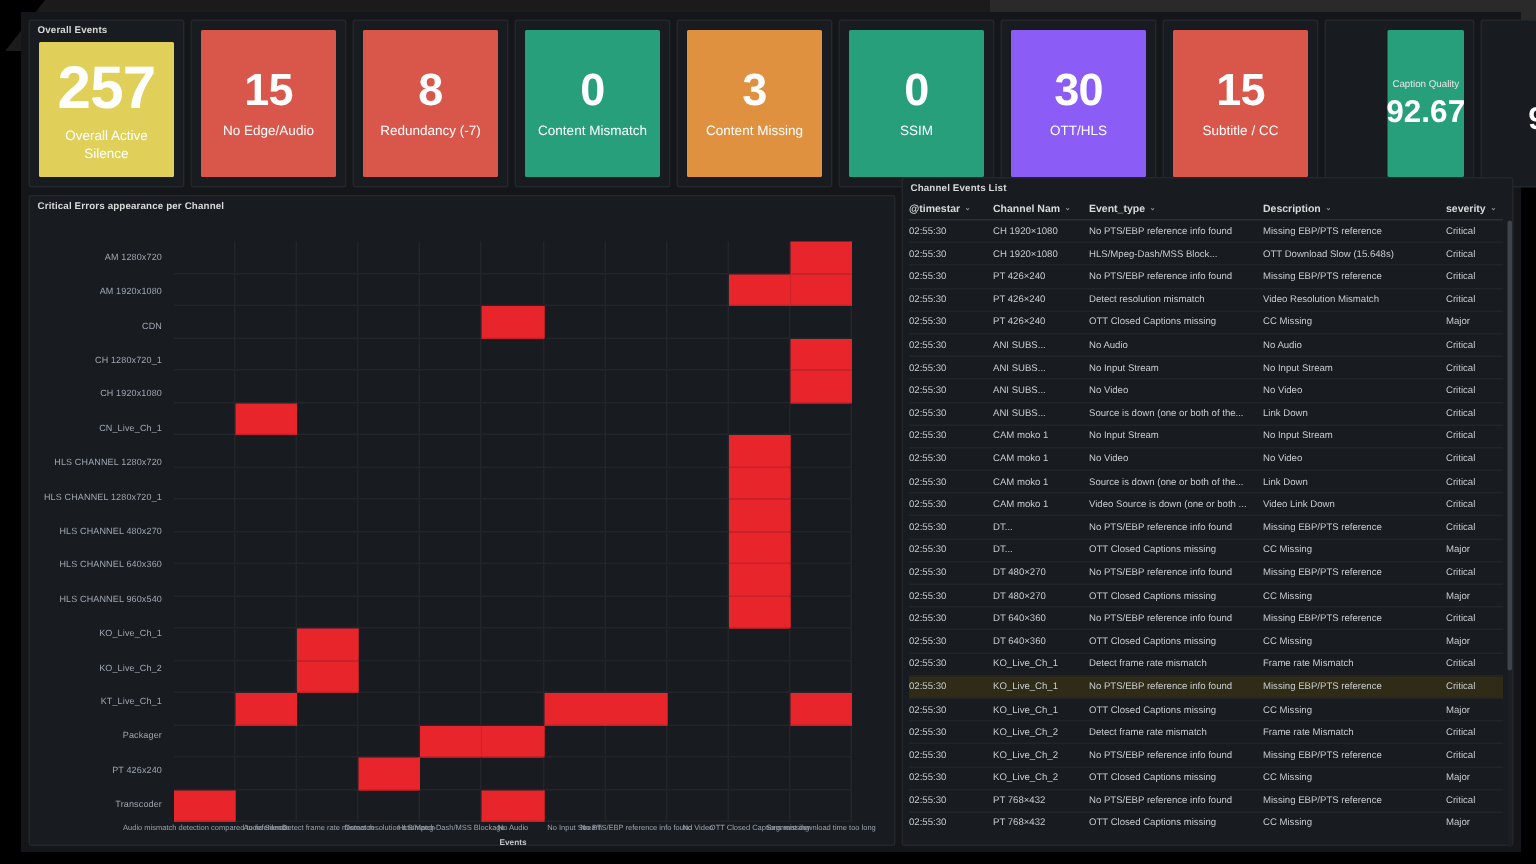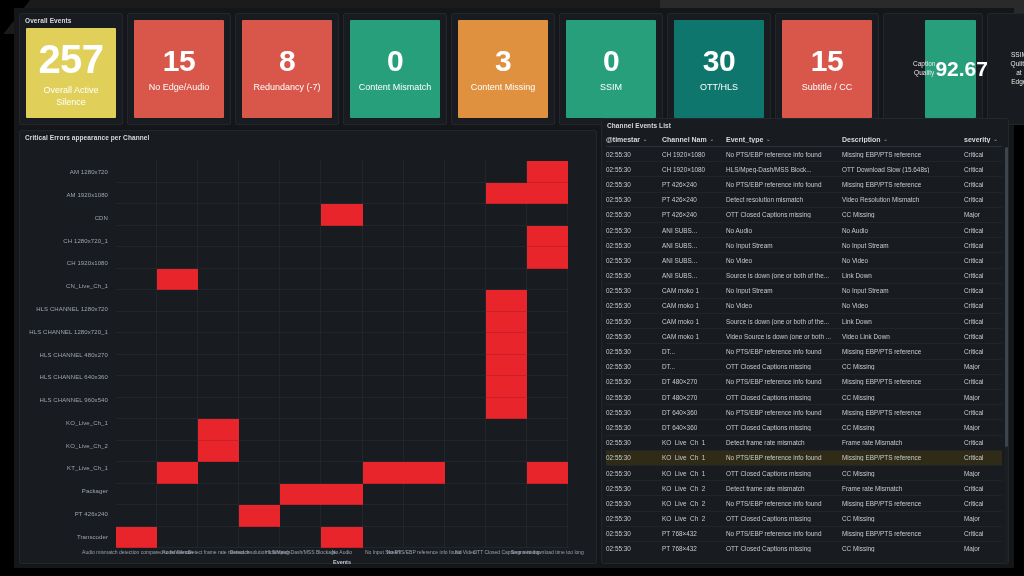--- a/index.html
+++ b/index.html
@@ -89,21 +89,21 @@
     color: #ffffff;
     text-align: center;
     line-height: 12px;
     margin-top: 4px;
     padding: 0 4px;
   }
   
   .gauge-box {
     position: absolute;
     left: 6px; right: 6px; top: 6px; bottom: 6px;
-    display: flex; 
+    display: flex; flex-direction: column;
     align-items: center; justify-content: center;
     border-radius: 1px;
     margin-left: 35px;
   }
   .gauge-title {
     font-size: 6.5px;
     color: #e6e6e6;
     line-height: 9px;
     margin-bottom: 3px;
     text-align: center;
@@ -287,21 +287,21 @@
               <div class="stat-label">Content Missing</div>
             </div>
           </div>
           <div class="panel stat-panel no-title">
             <div class="stat-box" style="background: rgb(40, 159, 123);">
               <div class="stat-value">0</div>
               <div class="stat-label">SSIM</div>
             </div>
           </div>
           <div class="panel stat-panel no-title">
-            <div class="stat-box" style="background: #0f766e;">
+            <div class="stat-box" style="background: #8b5cf6;">
               <div class="stat-value">30</div>
               <div class="stat-label">OTT/HLS</div>
             </div>
           </div>
           <div class="panel stat-panel no-title">
             <div class="stat-box" style="background: rgb(216, 86, 74);">
               <div class="stat-value">15</div>
               <div class="stat-label">Subtitle / CC</div>
             </div>
           </div>

